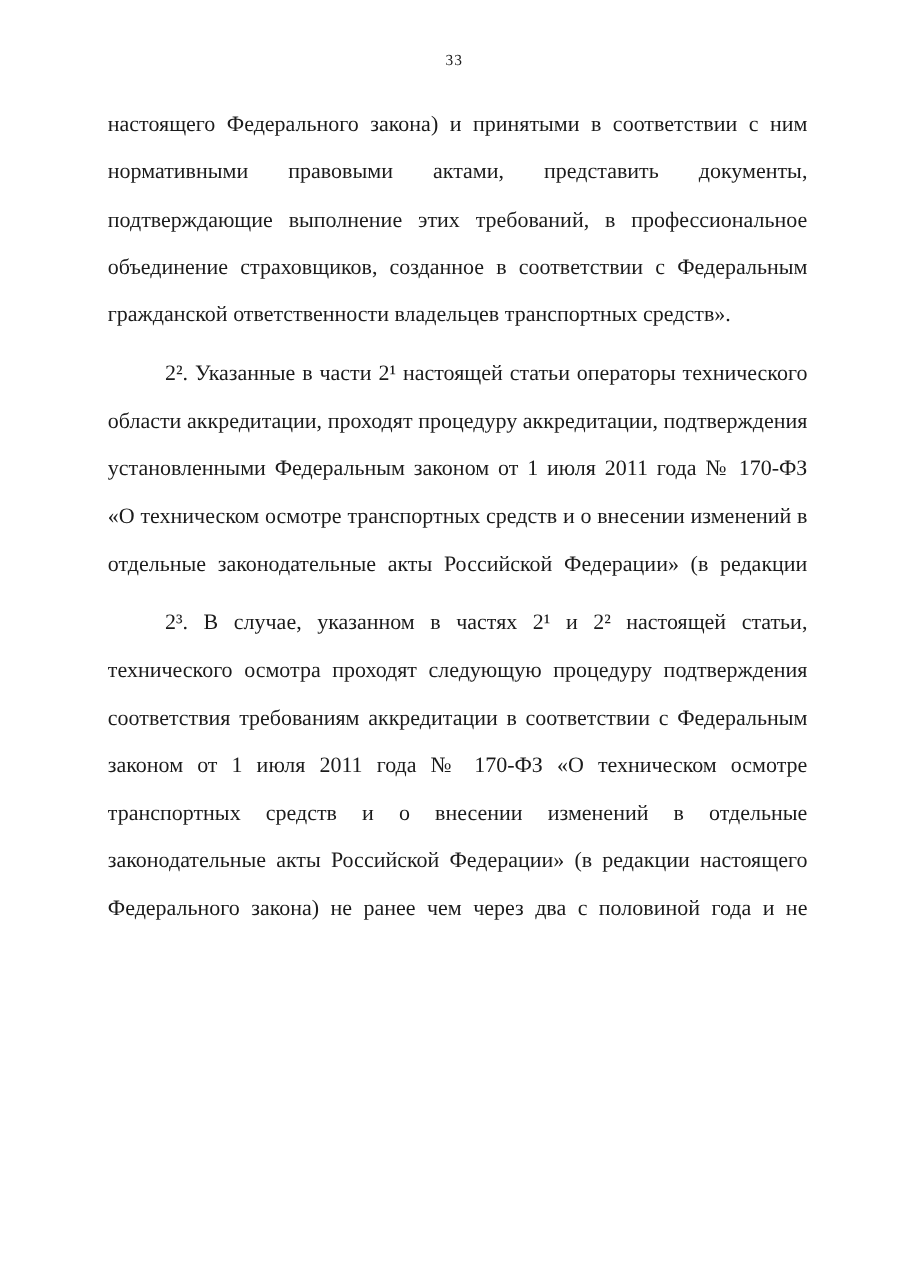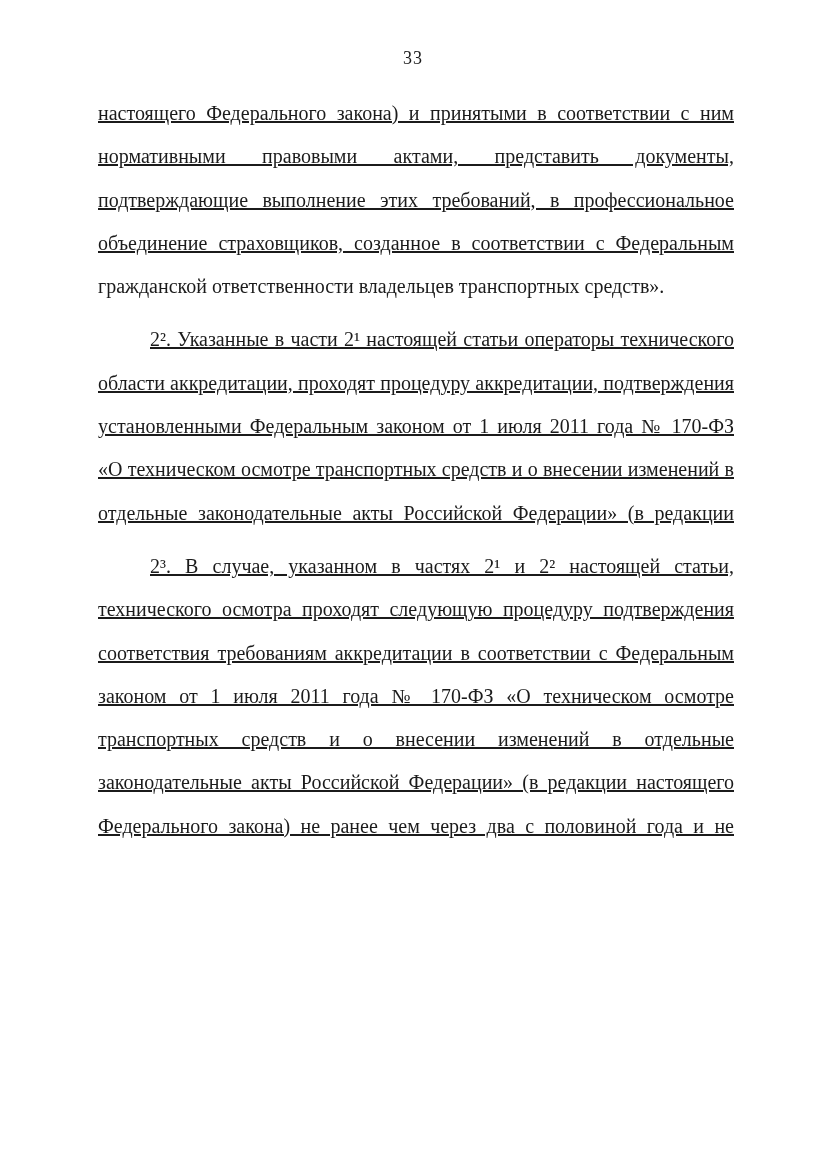--- a/index.html
+++ b/index.html
@@ -18,21 +18,21 @@
   .page {
     position: absolute;
     inset: 0;
   }
   .page-number {
     position: absolute;
     top: 48px;
     left: 0;
     width: 100%;
     text-align: center;
-    font-size: 18px;
+    font-size: 14px;
     letter-spacing: 1px;
   }
   .body-text {
     position: absolute;
     left: 98px;
     top: 92px;
     width: 636px;
     font-size: 20px;
   }
   .para {
@@ -46,21 +46,20 @@
     line-height: 43.3px;
     height: 43.3px;
     text-align: justify;
     text-justify: inter-word;
     white-space: normal;
     overflow: hidden;
   }
   .line.j {
     
     text-align-last: justify;
-    text-decoration: underline;
   }
   .line.l {
     
     text-align-last: left;
   }
   .line.ind {
     text-indent: 52px;
   }
 </style>
 </head>

